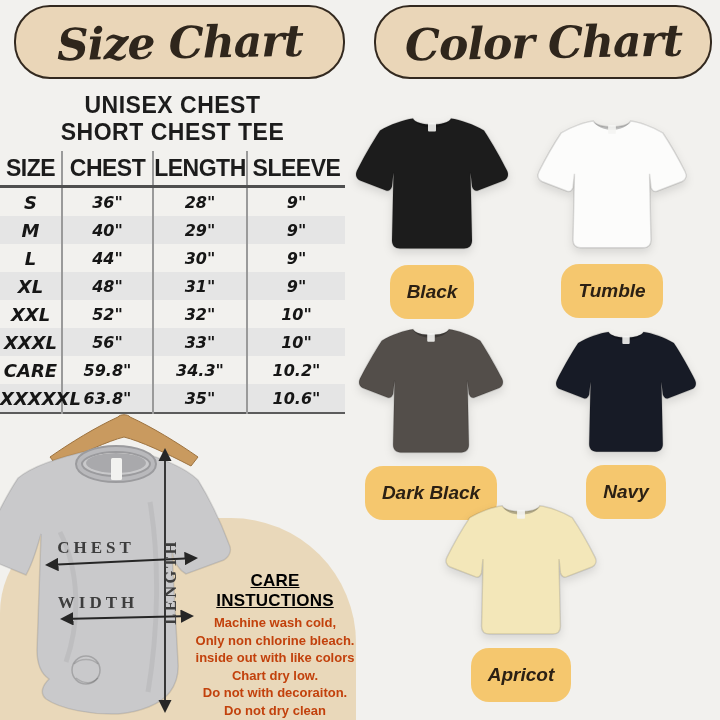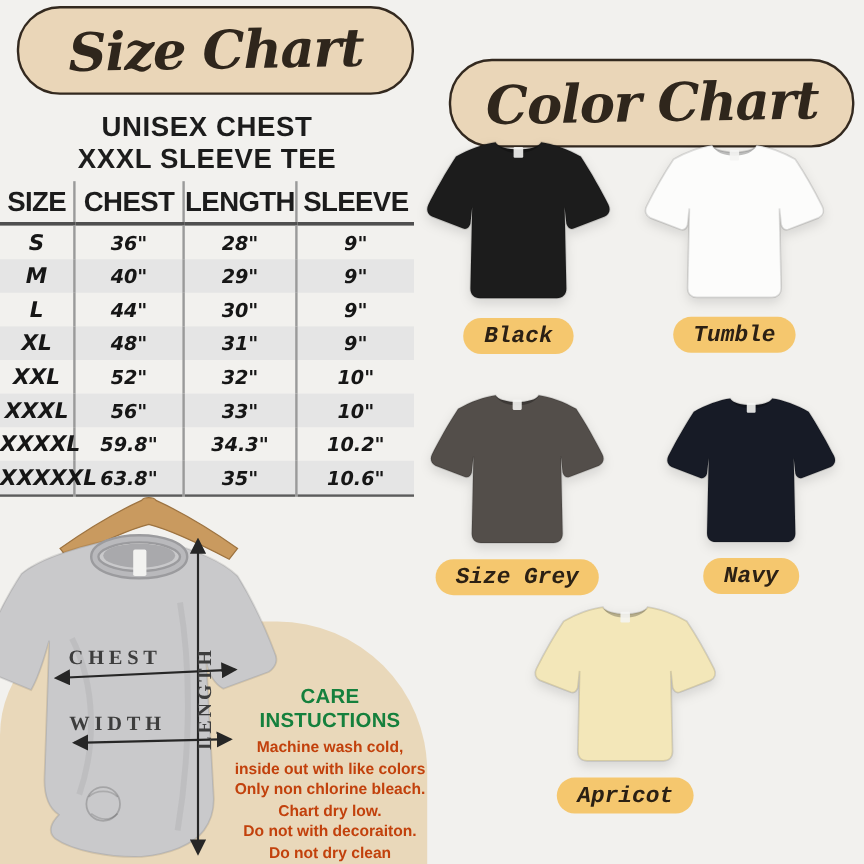--- a/index.html
+++ b/index.html
@@ -52,31 +52,31 @@
   .arch{
     left:0;top:518px;width:356px;height:202px;
     background:var(--arch-tan,#e9d8ba);
     border-radius:95px 125px 0 0;z-index:1;
   }
   svg.measure{left:0;top:412px;z-index:2;overflow:visible;}
   .care{
     left:190px;top:571px;width:170px;text-align:center;z-index:3;
     color:#241c11;
   }
-  .care .care-heading{font-size:17px;font-weight:bold;letter-spacing:.2px;margin-bottom:3px;color:#15803d;}
+  .care .care-heading{font-size:17px;font-weight:bold;letter-spacing:.2px;margin-bottom:3px;color:#000000;text-decoration:underline;}
   .care .care-line{font-size:13px;font-weight:bold;line-height:17.5px;color:#c2410c;}
 
   
   .color-item{z-index:2;text-align:center;}
   .color-item svg.tee{filter:drop-shadow(0 4px 5px rgba(0,0,0,.12));display:block;margin:0 auto;}
   .label-pill{
     display:inline-flex;align-items:center;justify-content:center;
     background:var(--label-pill,#f5c76e);color:var(--label-text,#2b2014);
-    border-radius:18px;padding:4px 17px;margin-top:6px;
-    font-family:Liberation Mono, monospace;font-style:italic;font-weight:bold;
+    border-radius:18px;padding:16px 17px;margin-top:6px;
+    font-family:Liberation Sans, sans-serif;font-style:italic;font-weight:bold;
     font-size:19px;white-space:nowrap;
   }
 
   .measure-label{
     font-family:"Liberation Serif",serif;font-weight:bold;
     fill:#3d3d3d;
   }
 </style>
 </head>
 <body>
@@ -97,21 +97,21 @@
     </marker>
   </defs>
 </svg>
 
 <div class="abs title-pill" style="left:14px;top:5px;width:331px;">
   <span class="script">Size Chart</span>
 </div>
 
 <div class="abs product-heading">
   <div>UNISEX CHEST</div>
-  <div>XXXL SLEEVE TEE</div>
+  <div>SHORT CHEST TEE</div>
 </div>
 
 <table class="abs size-table">
   <colgroup>
       <col class="c1">
       <col class="c2">
       <col class="c3">
       <col class="c4">
     </colgroup>
   <thead>
@@ -153,21 +153,21 @@
         <td>32"</td>
         <td>10"</td>
       </tr>
     <tr>
         <td>XXXL</td>
         <td>56"</td>
         <td>33"</td>
         <td>10"</td>
       </tr>
     <tr>
-        <td>XXXXL</td>
+        <td>CARE</td>
         <td>59.8"</td>
         <td>34.3"</td>
         <td>10.2"</td>
       </tr>
     <tr>
         <td>XXXXXL</td>
         <td>63.8"</td>
         <td>35"</td>
         <td>10.6"</td>
       </tr>
@@ -207,28 +207,28 @@
   </g>
   <g>
     <line x1="165" y1="38" x2="165" y2="299" stroke="#262626" stroke-width="1.8" marker-start="url(#ah)" marker-end="url(#ah)"></line>
     <text class="measure-label" x="176" y="170" text-anchor="middle" font-size="16.5" letter-spacing="2.5" transform="rotate(-90 176 170)">LENGTH</text>
   </g>
 </svg>
 
 <div class="abs care">
   <div class="care-heading">CARE INSTUCTIONS</div>
   <div class="care-line">Machine wash cold,</div>
+  <div class="care-line">Only non chlorine bleach.</div>
   <div class="care-line">inside out with like colors</div>
-  <div class="care-line">Only non chlorine bleach.</div>
   <div class="care-line">Chart dry low.</div>
   <div class="care-line">Do not with decoraiton.</div>
   <div class="care-line">Do not dry clean</div>
 </div>
 
-<div class="abs title-pill" style="left:374px;top:5px;width:338px;margin-top:44px;">
+<div class="abs title-pill" style="left:374px;top:5px;width:338px;">
   <span class="script">Color Chart</span>
 </div>
 
 <div class="abs color-item" style="left:352px;top:104px;width:160px;">
   <svg class="tee" width="160" height="155" viewBox="0 0 160 150" style="color: rgb(28, 28, 28);">
       <use href="#tee-shape"></use>
     </svg>
   <span class="label-pill">
       <span>Black</span>
     </span>
@@ -241,21 +241,21 @@
   <span class="label-pill">
       <span>Tumble</span>
     </span>
 </div>
 
 <div class="abs color-item" style="left:350px;top:318px;width:162px;">
   <svg class="tee" width="156" height="142" viewBox="0 0 160 150" style="color: rgb(83, 78, 74);">
       <use href="#tee-shape"></use>
     </svg>
   <span class="label-pill">
-      <span>Size Grey</span>
+      <span>Dark Black</span>
     </span>
 </div>
 
 <div class="abs color-item" style="left:550px;top:321px;width:152px;">
   <svg class="tee" width="150" height="138" viewBox="0 0 160 150" style="color: rgb(23, 27, 38);">
       <use href="#tee-shape"></use>
     </svg>
   <span class="label-pill">
       <span>Navy</span>
     </span>

